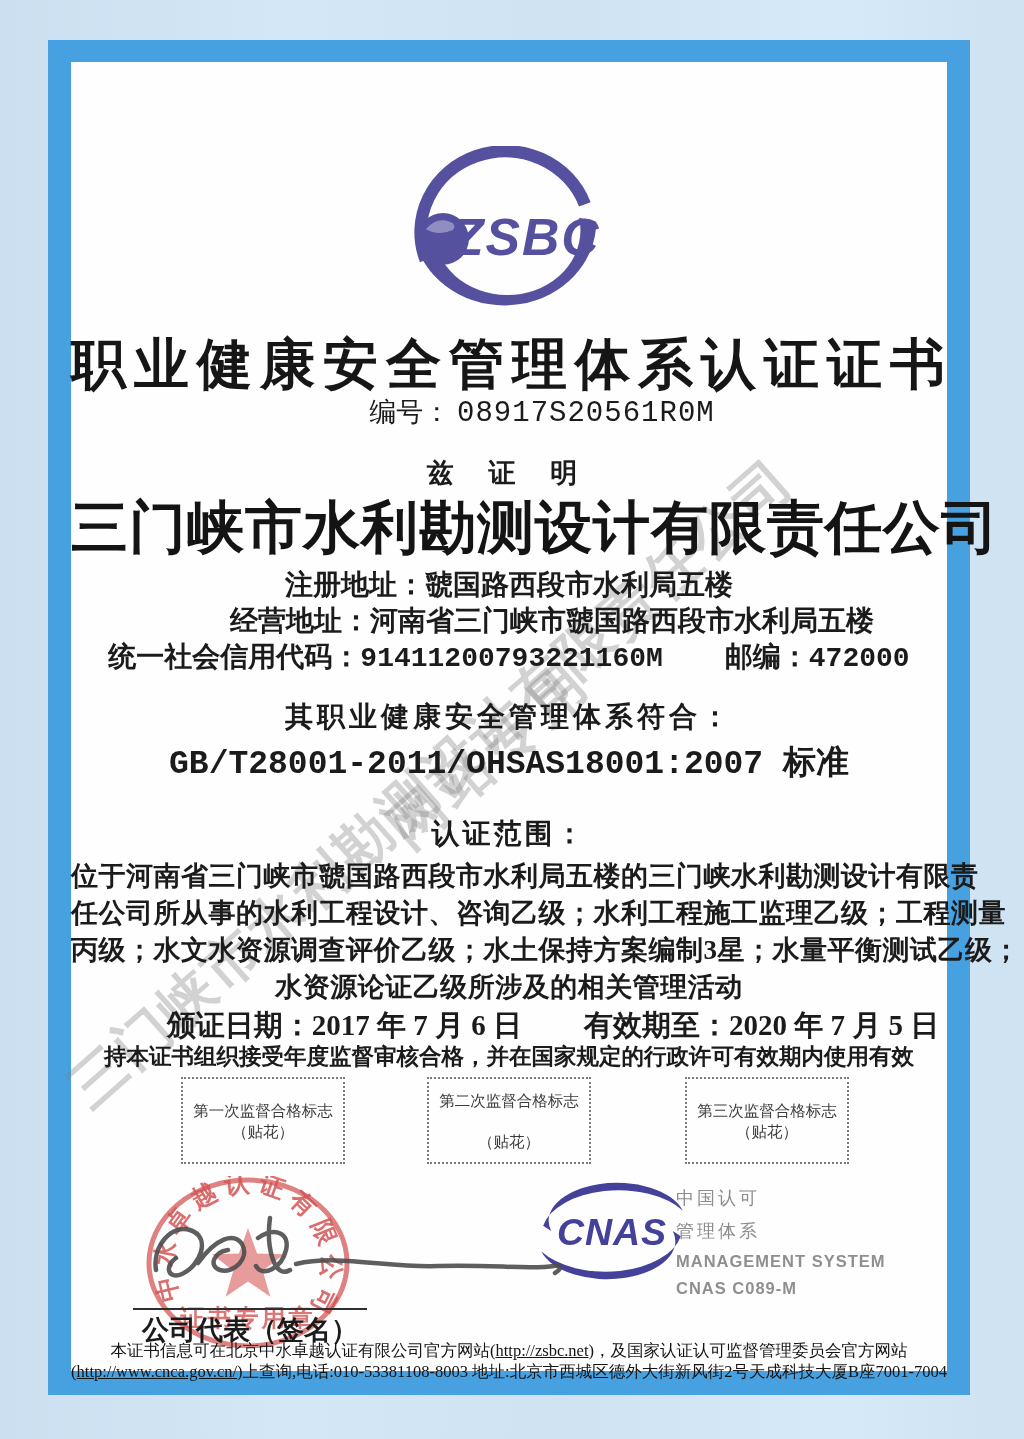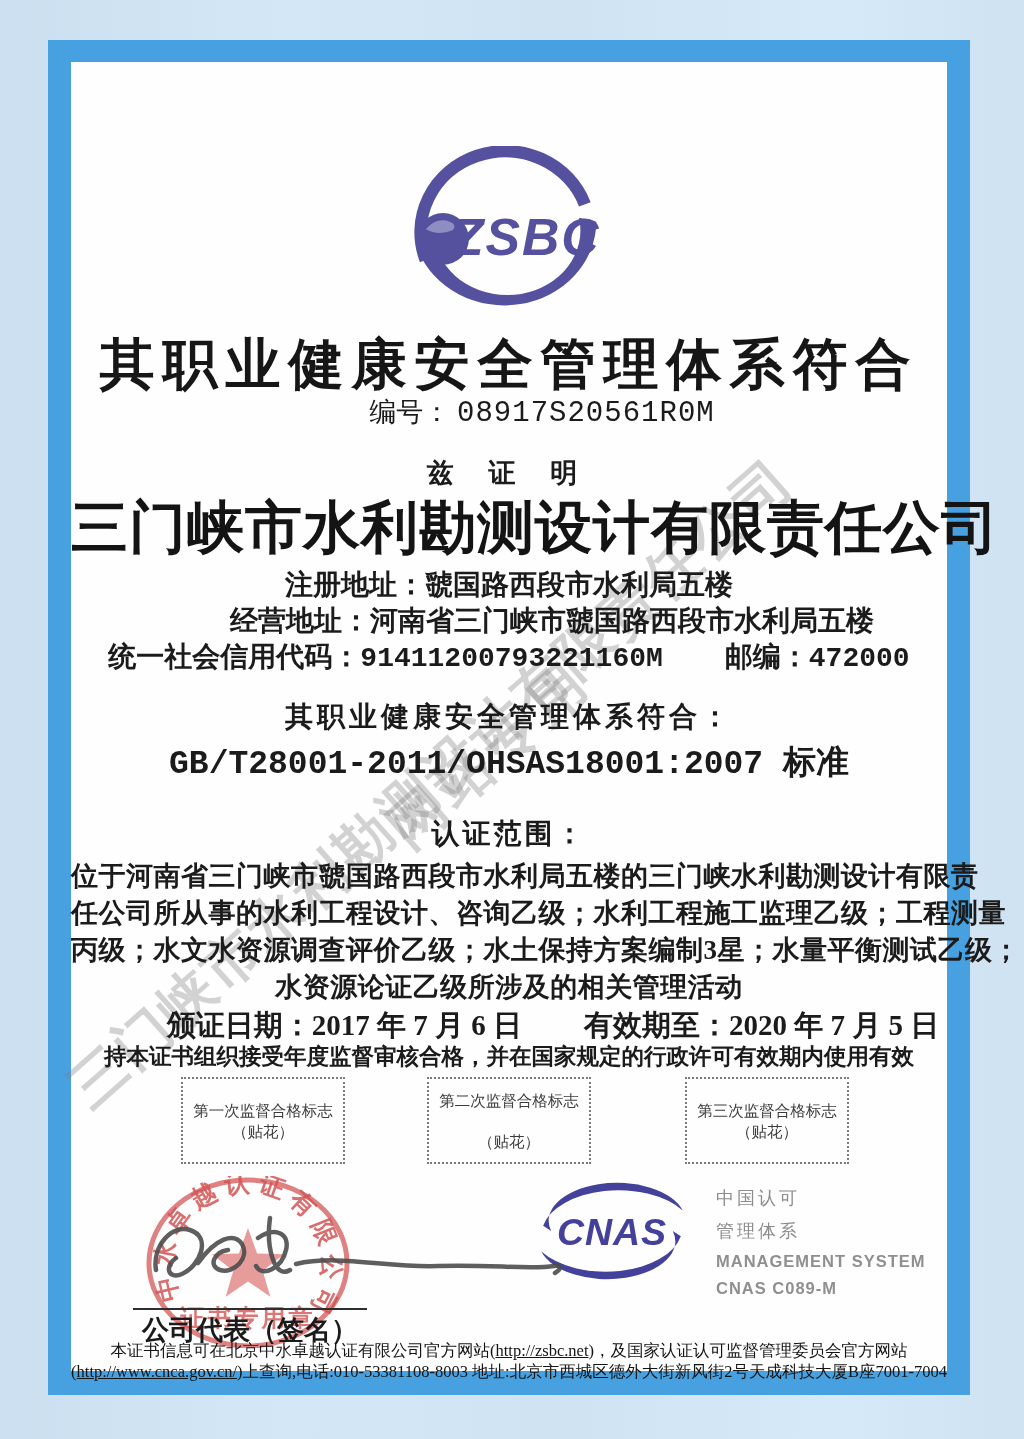--- a/index.html
+++ b/index.html
@@ -38,21 +38,21 @@
   
   .sbox{position:absolute;top:1077px;height:83px;width:160px;border:2px dotted #7a7a7a;
         z-index:3;display:flex;flex-direction:column;justify-content:center;align-items:center;
         font-size:15.5px;color:#3c3c3c;line-height:21px;background:transparent;}
   .sbox1{left:181px;}.sbox2{left:427px;gap:20px;}.sbox3{left:685px;}
   
   .sealsvg{position:absolute;left:143px;top:1176px;z-index:3;opacity:0.9;}
   .sigsvg{position:absolute;left:138px;top:1208px;z-index:4;}
   .zsbcsvg{position:absolute;left:397px;top:146px;z-index:3;}
   .cnassvg{position:absolute;left:536px;top:1180px;z-index:3;}
-  .cnastext{position:absolute;left:716px;top:1186px;z-index:3;white-space:nowrap;
+  .cnastext{position:absolute;left:676px;top:1186px;z-index:3;white-space:nowrap;
             font-family:"Liberation Sans","DejaVu Sans",sans-serif;}
   .cnastext .cz{font-size:18px;color:#8c8c8c;letter-spacing:3px;margin-bottom:9px;}
   .cnastext .en{font-size:16.5px;font-weight:bold;color:#8f8f8f;letter-spacing:1px;margin-bottom:8px;}
   .signline{position:absolute;left:133px;top:1308px;width:234px;border-top:2px solid #2e2e2e;z-index:5;}
   .signlabel{position:absolute;left:118px;top:1312px;width:264px;text-align:center;
              font-size:27px;font-weight:bold;z-index:5;}
   .footer1{top:1340px;font-size:16.5px;color:#141414;}
   .footer2{top:1361px;font-size:16.5px;color:#141414;}
   .url{text-decoration:underline;}
 </style>
@@ -67,21 +67,21 @@
   <div class="wm wm2">网站专用</div>
 
   <svg class="zsbcsvg" width="230" height="180" viewBox="0 0 240 186">
     <path d="M 30,118 A 88,84 0 1 1 196,60" fill="none" stroke="#55519f" stroke-width="13"></path>
     <path d="M 22,108 A 96,88 0 0 0 208,78 L 190,74 A 70,62 0 0 1 40,100 Z" fill="#55519f"></path>
     <circle cx="48" cy="96" r="27" fill="#55519f"></circle>
     <path d="M 30,86 q 11,-13 25,-8 q 8,3 3,9 q -15,6 -28,-1 Z" fill="rgba(255,255,255,0.35)"></path>
     <text x="135" y="113" text-anchor="middle" font-size="54" font-weight="bold" font-style="italic" letter-spacing="2" fill="#55519f" font-family="Liberation Sans, DejaVu Sans, sans-serif">ZSBC</text>
   </svg>
 
-  <div class="row title">其职业健康安全管理体系符合</div>
+  <div class="row title">职业健康安全管理体系认证证书</div>
 
   <div class="row certno">
     <span>编号：</span>
     <span class="num">08917S20561R0M</span>
   </div>
 
   <div class="row hereby">兹 证 明</div>
 
   <div class="row company">三门峡市水利勘测设计有限责任公司</div>
 

